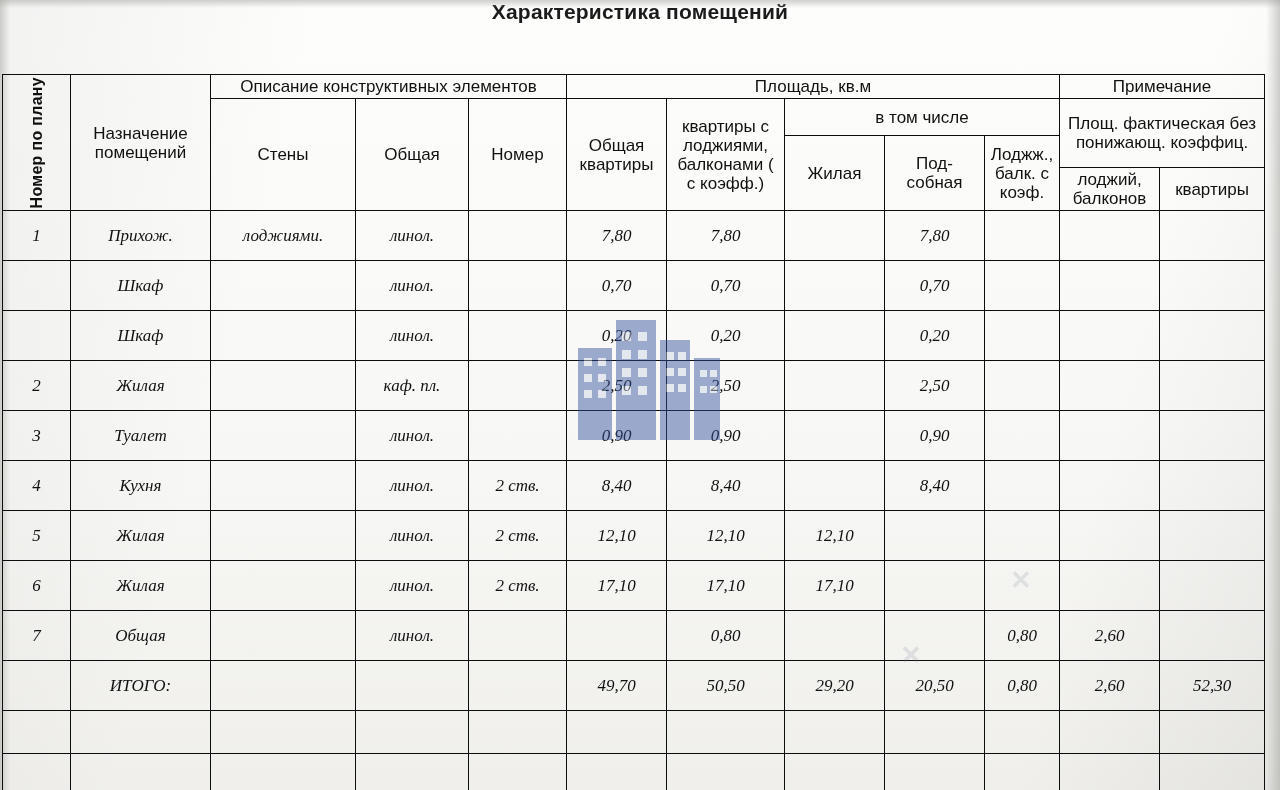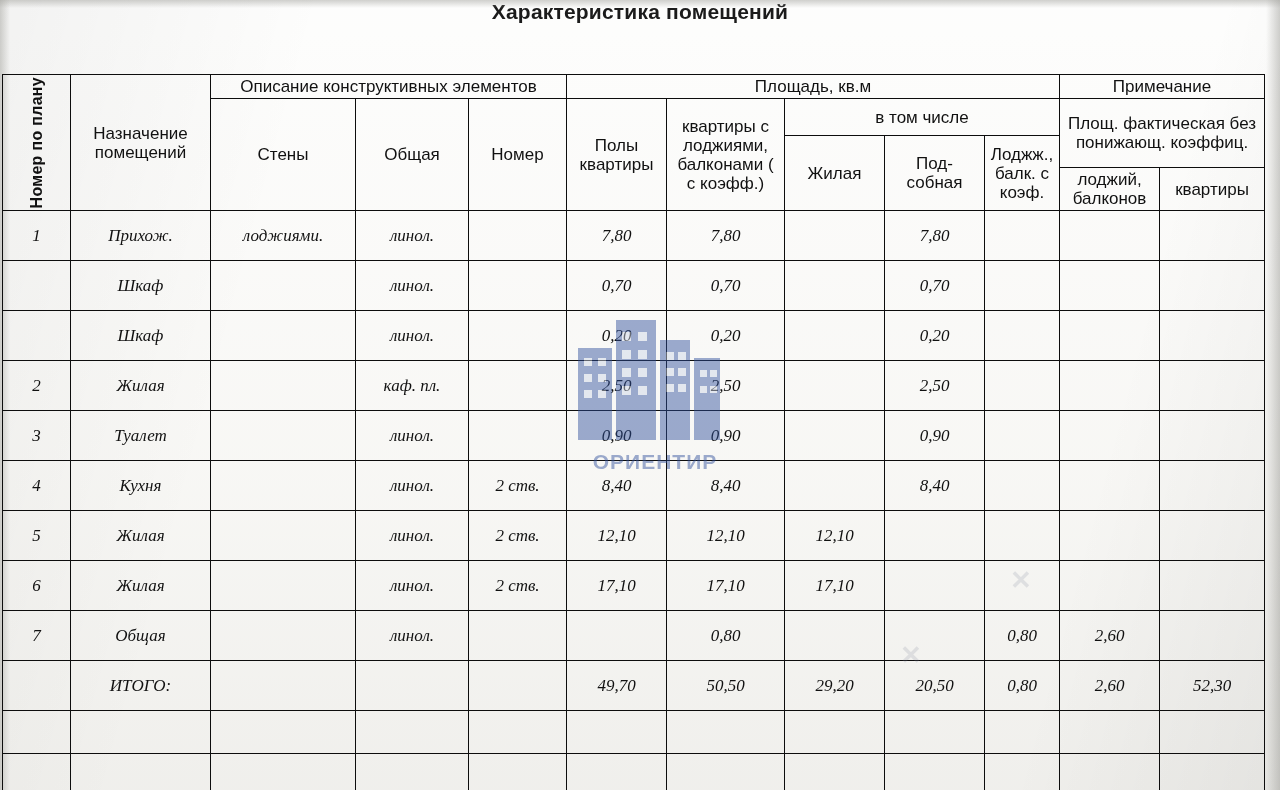--- a/index.html
+++ b/index.html
@@ -183,21 +183,21 @@
           </td>
           <td rowspan="4" class="hdr">Назначение помещений</td>
           <td colspan="3" class="hdr">Описание конструктивных элементов</td>
           <td colspan="5" class="hdr">Площадь, кв.м</td>
           <td colspan="2" class="hdr">Примечание</td>
         </tr>
         <tr>
           <td rowspan="3" class="hdr">Стены</td>
           <td rowspan="3" class="hdr">Общая</td>
           <td rowspan="3" class="hdr">Номер</td>
-          <td rowspan="3" class="hdr">Полы квартиры</td>
+          <td rowspan="3" class="hdr">Общая квартиры</td>
           <td rowspan="3" class="hdr-small">квартиры с лоджиями, балконами ( с коэфф.)</td>
           <td colspan="3" class="hdr">в том числе</td>
           <td colspan="2" rowspan="2" class="hdr-small">Площ. фактическая без понижающ. коэффиц.</td>
         </tr>
         <tr>
           <td rowspan="2" class="hdr">Жилая</td>
           <td rowspan="2" class="hdr">Под-собная</td>
           <td rowspan="2" class="hdr-small">Лоджж., балк. с коэф.</td>
         </tr>
         <tr>
@@ -406,18 +406,17 @@
           <rect x="118" y="68" width="8" height="8"></rect>
           <rect x="106" y="84" width="8" height="8"></rect>
           <rect x="118" y="84" width="8" height="8"></rect>
           <rect x="140" y="70" width="7" height="7"></rect>
           <rect x="150" y="70" width="7" height="7"></rect>
           <rect x="140" y="86" width="7" height="7"></rect>
           <rect x="150" y="86" width="7" height="7"></rect>
         </g>
       </g>
     </svg>
-    <div class="wm-text">ОРИЕНТИР</div>
   </div>
 
   <div class="wm-faint" style="left:900px; top:640px;">✕</div>
   <div class="wm-faint" style="left:1010px; top:565px;">✕</div>
 </div>
 
 </body></html>

